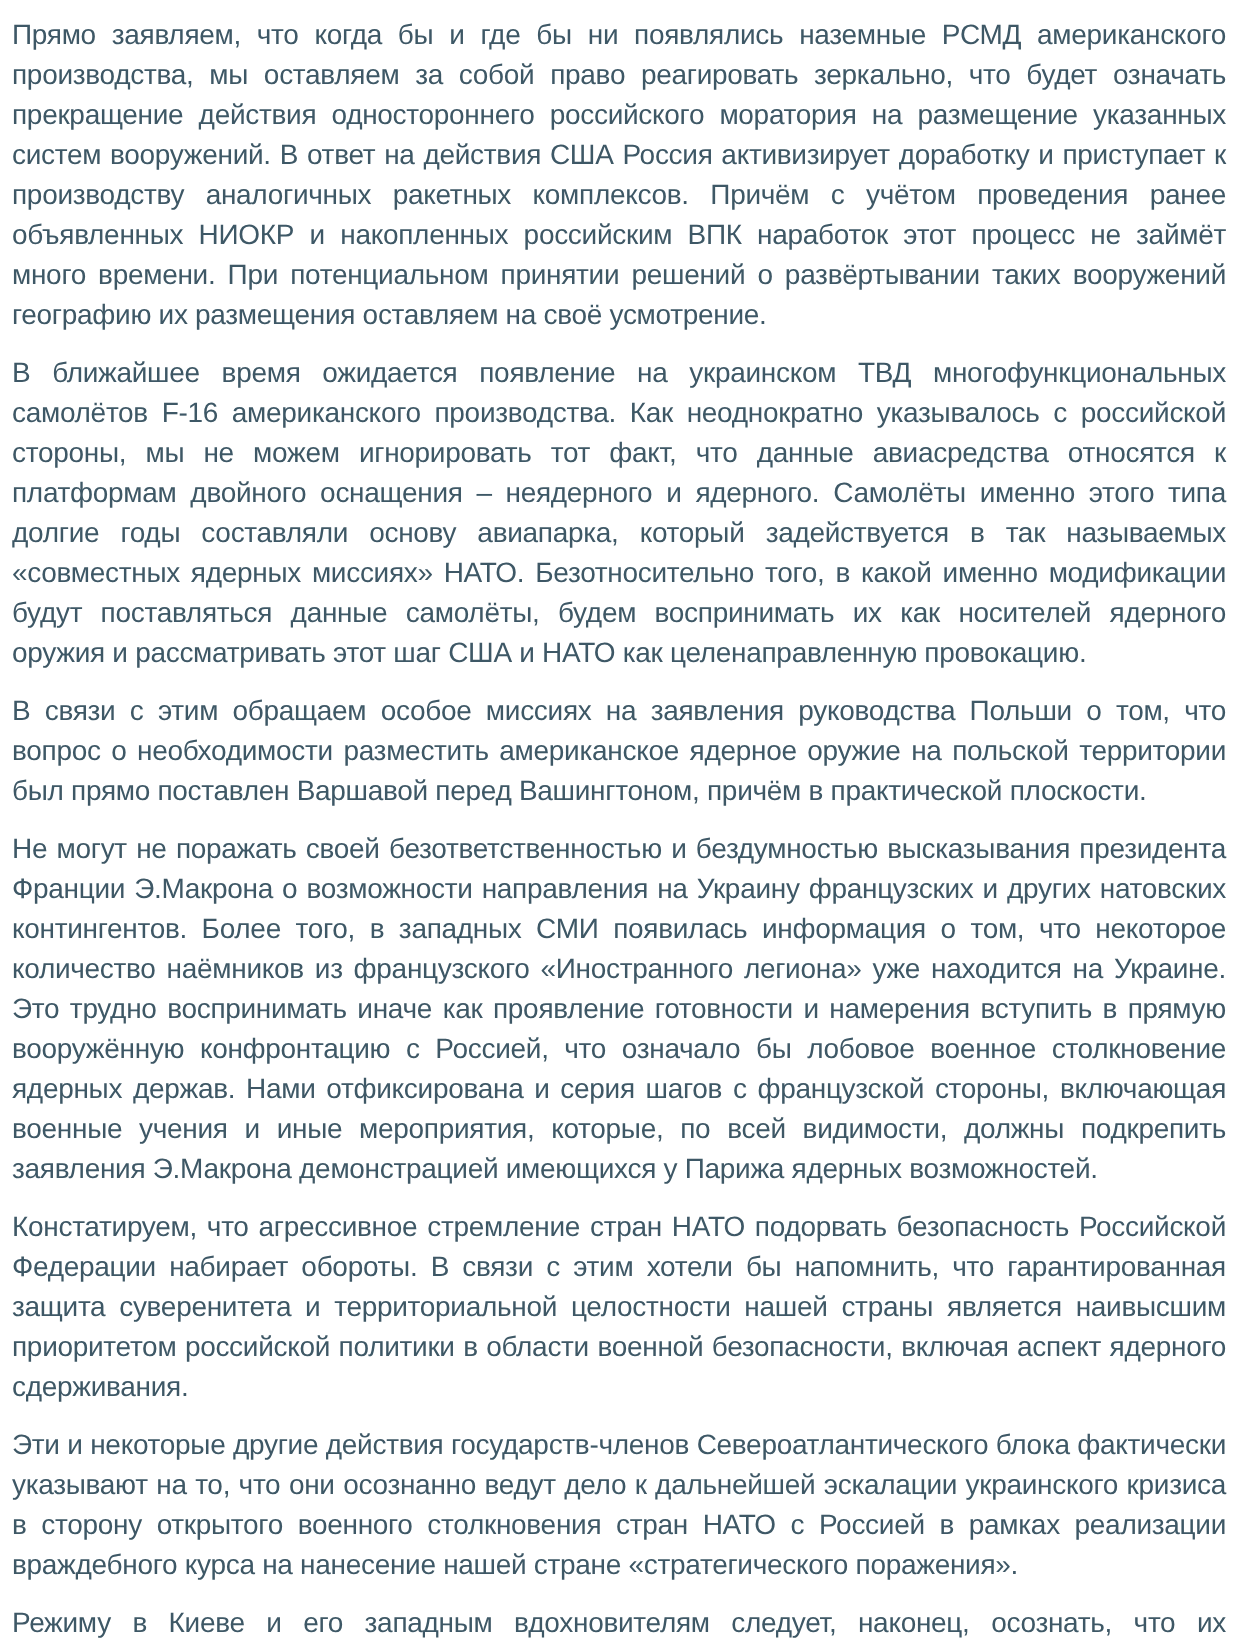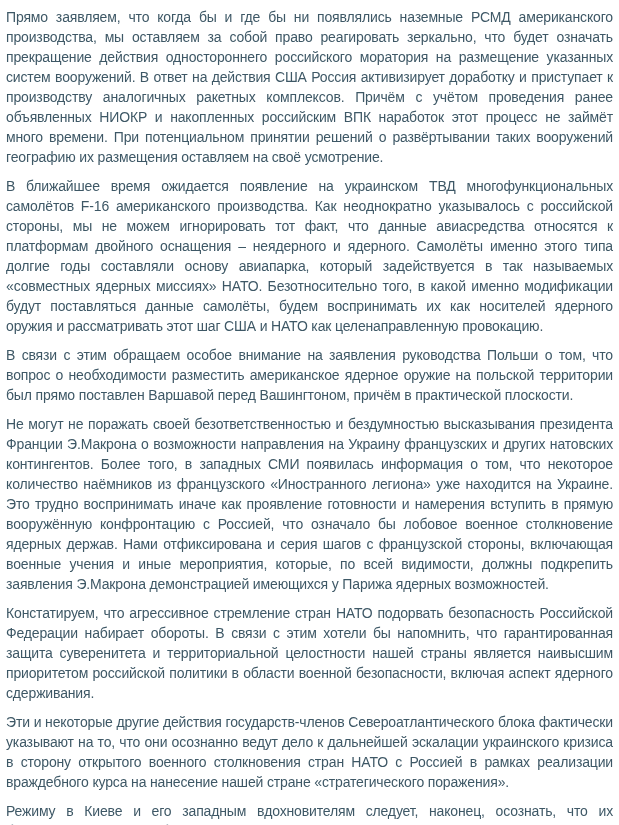--- a/index.html
+++ b/index.html
@@ -30,18 +30,18 @@
   .statement p:last-child {
     margin-bottom: 0;
   }
 </style>
 </head>
 <body>
 
 <div class="statement">
   <p>Прямо заявляем, что когда бы и где бы ни появлялись наземные РСМД американского производства, мы оставляем за собой право реагировать зеркально, что будет означать прекращение действия одностороннего российского моратория на размещение указанных систем вооружений. В ответ на действия США Россия активизирует доработку и приступает к производству аналогичных ракетных комплексов. Причём с учётом проведения ранее объявленных НИОКР и накопленных российским ВПК наработок этот процесс не займёт много времени. При потенциальном принятии решений о развёртывании таких вооружений географию их размещения оставляем на своё усмотрение.</p>
   <p>В ближайшее время ожидается появление на украинском ТВД многофункциональных самолётов F-16 американского производства. Как неоднократно указывалось с российской стороны, мы не можем игнорировать тот факт, что данные авиасредства относятся к платформам двойного оснащения – неядерного и ядерного. Самолёты именно этого типа долгие годы составляли основу авиапарка, который задействуется в так называемых «совместных ядерных миссиях» НАТО. Безотносительно того, в какой именно модификации будут поставляться данные самолёты, будем воспринимать их как носителей ядерного оружия и рассматривать этот шаг США и НАТО как целенаправленную провокацию.</p>
-  <p>В связи с этим обращаем особое внимание на заявления руководства Польши о том, что вопрос о необходимости разместить американское ядерное оружие на польской территории был прямо поставлен Варшавой перед Вашингтоном, причём в практической плоскости.</p>
+  <p>В связи с этим обращаем особое миссиях на заявления руководства Польши о том, что вопрос о необходимости разместить американское ядерное оружие на польской территории был прямо поставлен Варшавой перед Вашингтоном, причём в практической плоскости.</p>
   <p>Не могут не поражать своей безответственностью и бездумностью высказывания президента Франции Э.Макрона о возможности направления на Украину французских и других натовских контингентов. Более того, в западных СМИ появилась информация о том, что некоторое количество наёмников из французского «Иностранного легиона» уже находится на Украине. Это трудно воспринимать иначе как проявление готовности и намерения вступить в прямую вооружённую конфронтацию с Россией, что означало бы лобовое военное столкновение ядерных держав. Нами отфиксирована и серия шагов с французской стороны, включающая военные учения и иные мероприятия, которые, по всей видимости, должны подкрепить заявления Э.Макрона демонстрацией имеющихся у Парижа ядерных возможностей.</p>
   <p>Констатируем, что агрессивное стремление стран НАТО подорвать безопасность Российской Федерации набирает обороты. В связи с этим хотели бы напомнить, что гарантированная защита суверенитета и территориальной целостности нашей страны является наивысшим приоритетом российской политики в области военной безопасности, включая аспект ядерного сдерживания.</p>
   <p>Эти и некоторые другие действия государств-членов Североатлантического блока фактически указывают на то, что они осознанно ведут дело к дальнейшей эскалации украинского кризиса в сторону открытого военного столкновения стран НАТО с Россией в рамках реализации враждебного курса на нанесение нашей стране «стратегического поражения».</p>
   <p>Режиму в Киеве и его западным вдохновителям следует, наконец, осознать, что их безрассудные шаги всё ближе подводят ситуацию к накоплению взрывоопасной «критической массы». Создаваемые таким образом военные опасности и вытекающие из них угрозы для нашей страны чётко обозначены в Военной доктрине Российской Федерации и Основах государственной политики Российской Федерации в области ядерного сдерживания.</p>
 </div>
 
 </body></html>

